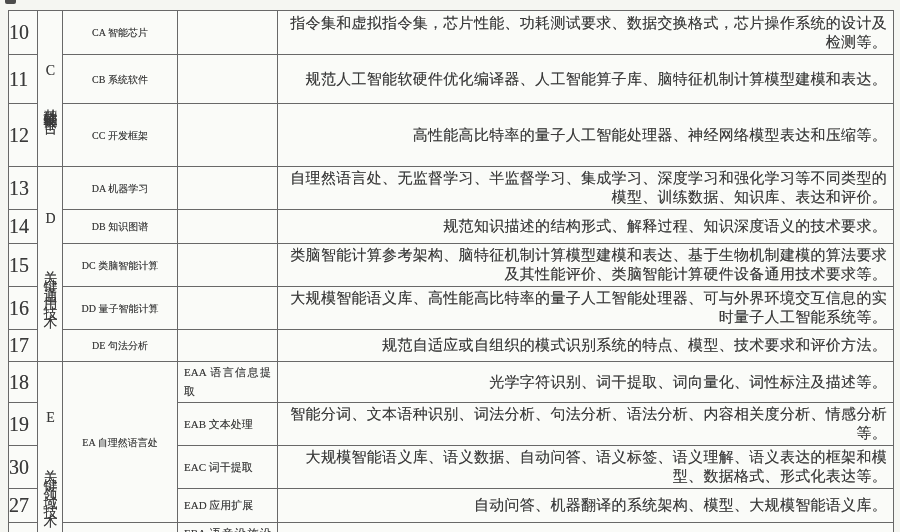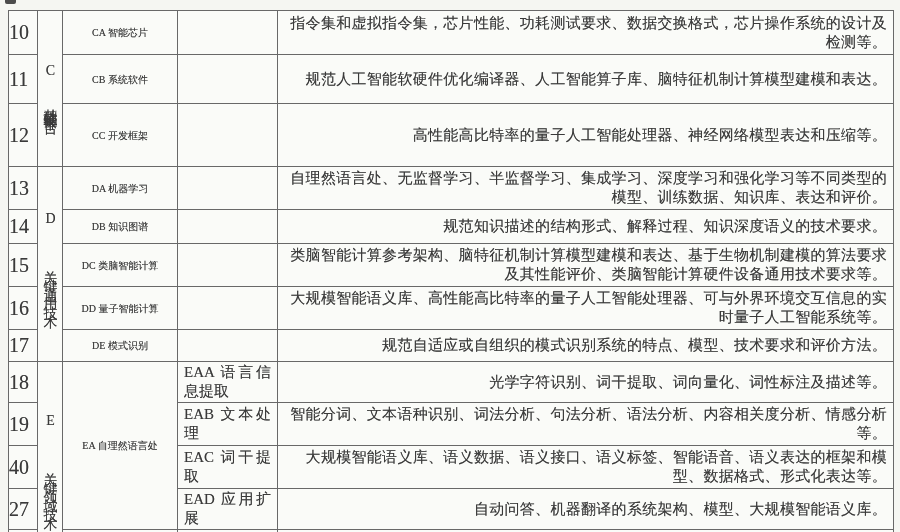--- a/index.html
+++ b/index.html
@@ -58,21 +58,21 @@
   .ve { letter-spacing: 9px; }
   td.l2 {
     text-align: center;
     font-size: 10px;
     line-height: 19px;
     padding: 1px 6px;
     word-break: break-all;
   }
   td.l3 {
     text-align: justify;
-    font-size: 15px;
+    font-size: 11px;
     line-height: 19px;
     padding: 1px 6px;
     word-break: break-all;
   }
   td.desc {
     text-align: right;
     font-size: 15px;
     line-height: 19px;
     letter-spacing: 0.3px;
     padding: 2px 6px 2px 7px;
@@ -145,21 +145,21 @@
 
     <tr style="height:35px">
       <td class="num">16</td>
       <td class="l2">DD 量子智能计算</td>
       <td class="l3"></td>
       <td class="desc">大规模智能语义库、高性能高比特率的量子人工智能处理器、可与外界环境交互信息的实时量子人工智能系统等。</td>
     </tr>
 
     <tr style="height:32px">
       <td class="num">17</td>
-      <td class="l2">DE 模式识别</td>
+      <td class="l2">DE 句法分析</td>
       <td class="l3"></td>
       <td class="desc">规范自适应或自组织的模式识别系统的特点、模型、技术要求和评价方法。</td>
     </tr>
 
     <tr style="height:41px">
       <td class="num">18</td>
       <td class="grp" rowspan="5">
         <div class="vlabel ve">E 关键领域技术</div>
       </td>
       <td class="l2" rowspan="4">EA 自理然语言处</td>
@@ -167,23 +167,23 @@
       <td class="desc">光学字符识别、词干提取、词向量化、词性标注及描述等。</td>
     </tr>
 
     <tr style="height:37px">
       <td class="num">19</td>
       <td class="l3">EAB 文本处理</td>
       <td class="desc">智能分词、文本语种识别、词法分析、句法分析、语法分析、内容相关度分析、情感分析等。</td>
     </tr>
 
     <tr style="height:36px">
-      <td class="num">40</td>
+      <td class="num">30</td>
       <td class="l3">EAC 词干提取</td>
-      <td class="desc">大规模智能语义库、语义数据、语义接口、语义标签、智能语音、语义表达的框架和模型、数据格式、形式化表达等。</td>
+      <td class="desc">大规模智能语义库、语义数据、自动问答、语义标签、语义理解、语义表达的框架和模型、数据格式、形式化表达等。</td>
     </tr>
 
     <tr style="height:34px">
       <td class="num">27</td>
       <td class="l3">EAD 应用扩展</td>
       <td class="desc">自动问答、机器翻译的系统架构、模型、大规模智能语义库。</td>
     </tr>
 
     <tr style="height:34px">
       <td class="num">22</td>

